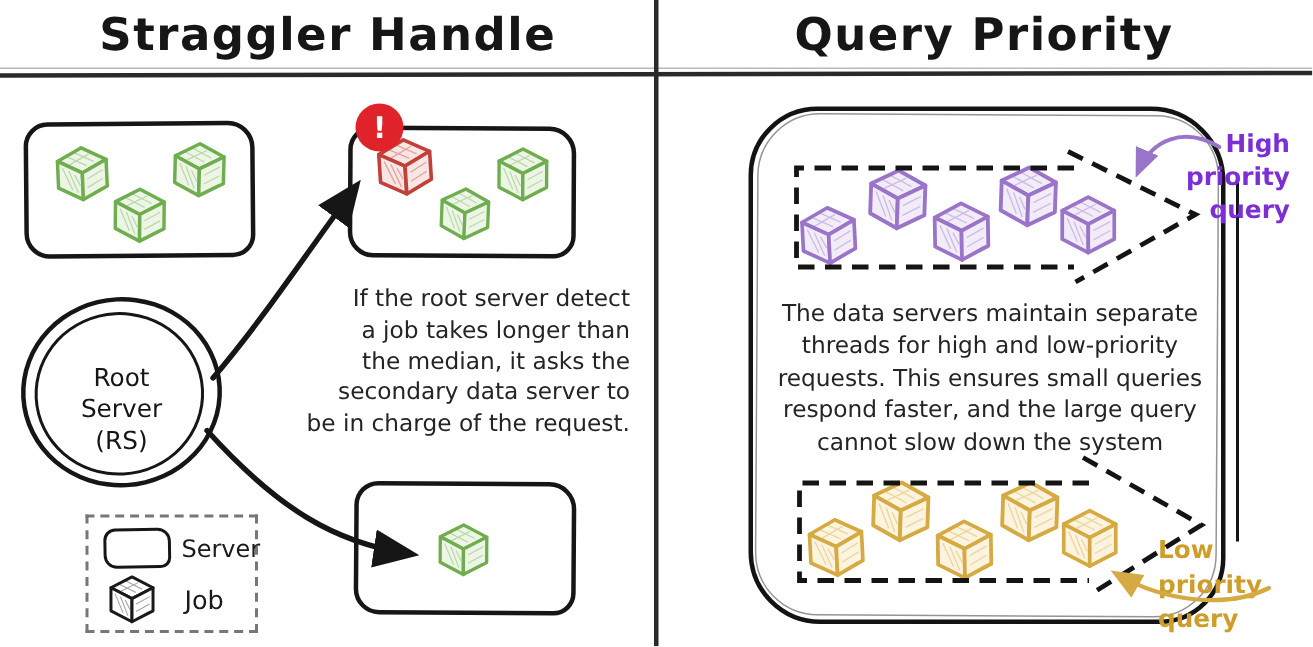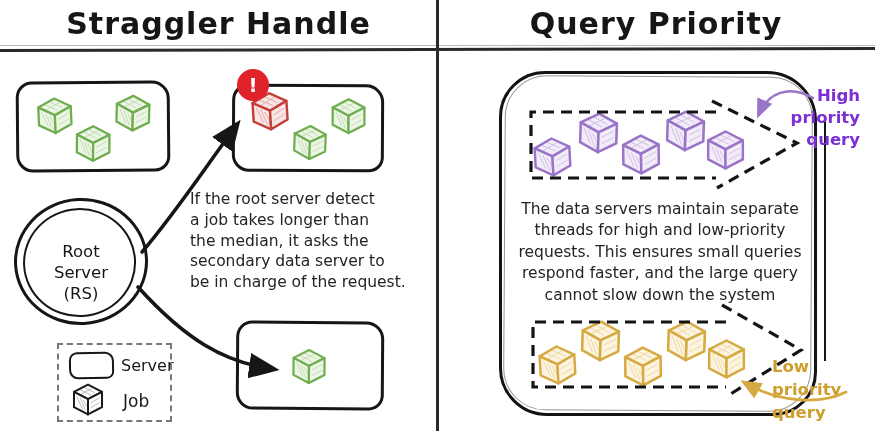--- a/index.html
+++ b/index.html
@@ -18,21 +18,21 @@
   .cube { position:absolute; display:block; }
   .cube svg { display:block; width:100%; height:100%; overflow:visible; }
 
   .alert-badge { position:absolute; left:237px; top:69px; width:32px; height:32px; border-radius:50%;
     display:flex; align-items:center; justify-content:center; color:#fff; font-weight:bold; font-size:20px; z-index:5; }
 
   .root-outer { position:absolute; left:14px; top:198px; width:134px; height:127px; border:3.5px solid #161616; border-radius:50%; background:#fff; transform:rotate(-3deg); }
   .root-inner { position:absolute; inset:7px 9px 5px 6px; border:2.5px solid #161616; border-radius:50%; }
   .root-label { position:absolute; left:14px; top:241px; width:134px; text-align:center; font-size:16.5px; line-height:21px; white-space:pre-line; color:#161616; }
 
-  .explanation { position:absolute; left:190px; top:189px; width:230px; text-align:left; font-size:15.5px; line-height:20.8px; white-space:pre-line; color:#242424; }
+  .explanation { position:absolute; left:190px; top:189px; width:230px; text-align:right; font-size:15.5px; line-height:20.8px; white-space:pre-line; color:#242424; }
 
   .legend { position:absolute; left:57px; top:343px; width:115px; height:79px; border:2px dashed #777; background:#fff; }
   .legend-server-shape { position:absolute; left:10px; top:7px; width:45px; height:27px; border:2.5px solid #161616; border-radius:8px 9px 7px 9px; background:#fff; transform:rotate(-1deg); }
   .legend-server-label { position:absolute; left:62px; top:11px; font-size:16px; }
   .legend-job-label { position:absolute; left:64px; top:46px; font-size:17px; }
 
   .rp-container { position:absolute; left:499px; top:71px; width:318px; height:345px; border:3px solid #131313; border-radius:46px 50px 44px 48px; background:#fff; }
   .rp-container::before { content:""; position:absolute; inset:2px; border:1.2px solid rgba(20,20,20,.45); border-radius:42px; transform:rotate(.35deg); pointer-events:none; }
   .rp-label { position:absolute; left:529px; top:79px; font-size:21px; letter-spacing:.5px; color:#161616; }
   .stray-line { position:absolute; left:824px; top:116px; width:2px; height:245px; background:#151515; }

